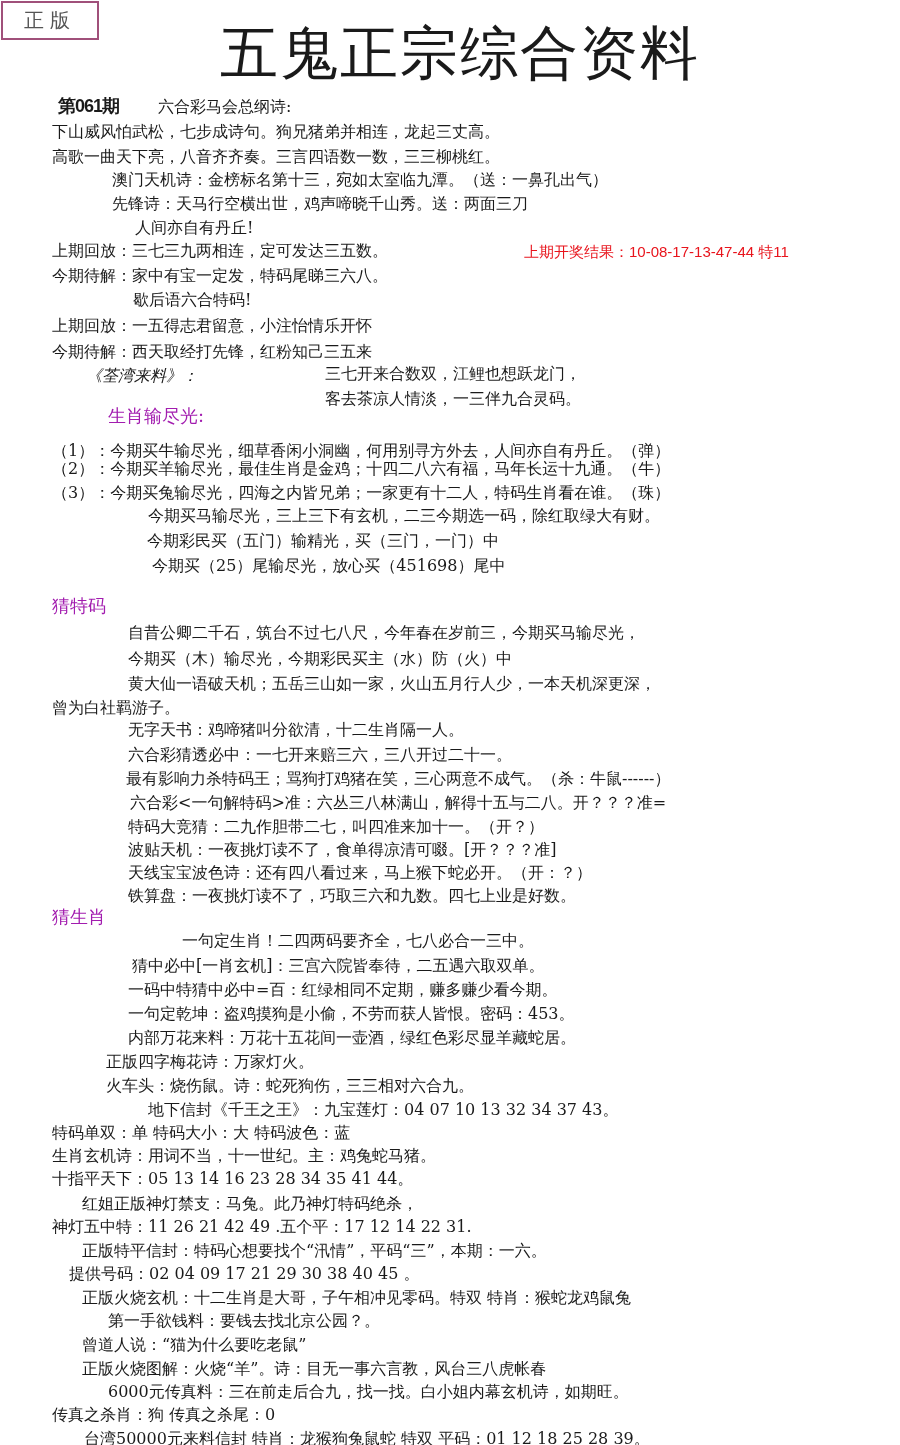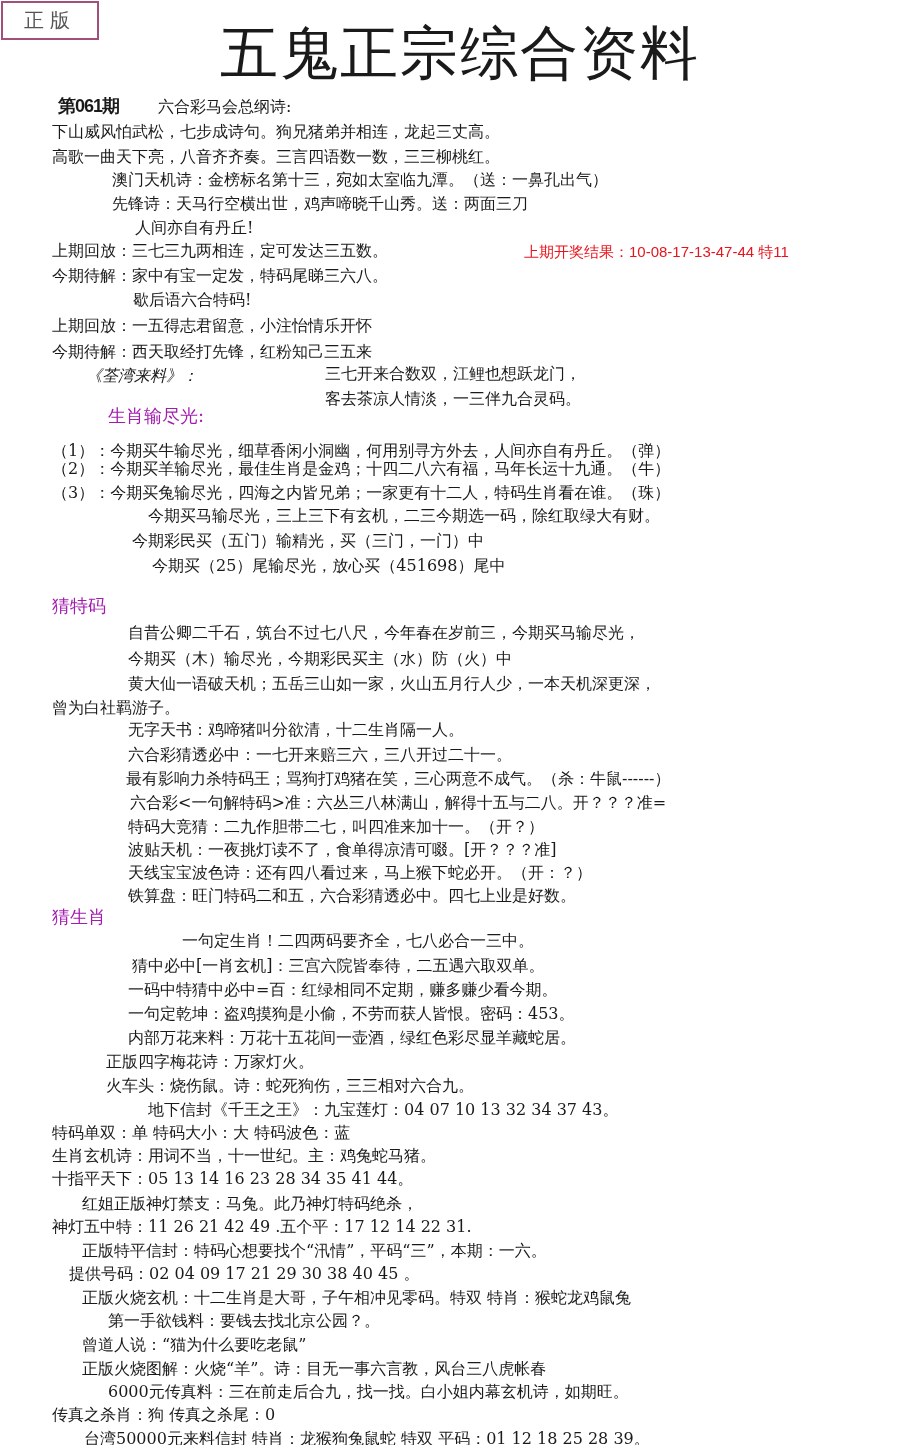--- a/index.html
+++ b/index.html
@@ -59,34 +59,34 @@
     <div class="line" style="left: 133px; top: 289px;">歇后语六合特码!</div>
     <div class="line" style="left: 52px; top: 315px;">上期回放：一五得志君留意，小注怡情乐开怀</div>
     <div class="line" style="left: 52px; top: 341px;">今期待解：西天取经打先锋，红粉知己三五来</div>
     <div class="line" style="left: 86px; top: 365px; font-style: italic;">《荃湾来料》：</div>
     <div class="line" style="left: 325px; top: 363px;">三七开来合数双，江鲤也想跃龙门，</div>
     <div class="line" style="left: 325px; top: 388px;">客去茶凉人情淡，一三伴九合灵码。</div>
     <div class="line" style="left: 52px; top: 433px; margin-top: 7px;">（1）：今期买牛输尽光，细草香闲小洞幽，何用别寻方外去，人间亦自有丹丘。（弹）</div>
     <div class="line" style="left: 52px; top: 458px;">（2）：今期买羊输尽光，最佳生肖是金鸡；十四二八六有福，马年长运十九通。（牛）</div>
     <div class="line" style="left: 52px; top: 482px;">（3）：今期买兔输尽光，四海之内皆兄弟；一家更有十二人，特码生肖看在谁。（珠）</div>
     <div class="line" style="left: 148px; top: 505px;">今期买马输尽光，三上三下有玄机，二三今期选一码，除红取绿大有财。</div>
-    <div class="line" style="left: 132px; top: 530px;">今期彩民买（五门）输精光，买（三门，一门）中</div>
+    <div class="line" style="left: 147px; top: 530px;">今期彩民买（五门）输精光，买（三门，一门）中</div>
     <div class="line" style="left: 152px; top: 555px;">今期买（25）尾输尽光，放心买（451698）尾中</div>
     <div class="line" style="left: 128px; top: 622px;">自昔公卿二千石，筑台不过七八尺，今年春在岁前三，今期买马输尽光，</div>
     <div class="line" style="left: 128px; top: 648px;">今期买（木）输尽光，今期彩民买主（水）防（火）中</div>
     <div class="line" style="left: 128px; top: 673px;">黄大仙一语破天机；五岳三山如一家，火山五月行人少，一本天机深更深，</div>
     <div class="line" style="left: 52px; top: 697px;">曾为白社羁游子。</div>
     <div class="line" style="left: 128px; top: 719px;">无字天书：鸡啼猪叫分欲清，十二生肖隔一人。</div>
     <div class="line" style="left: 128px; top: 744px;">六合彩猜透必中：一七开来赔三六，三八开过二十一。</div>
     <div class="line" style="left: 126px; top: 768px;">最有影响力杀特码王；骂狗打鸡猪在笑，三心两意不成气。（杀：牛鼠------）</div>
     <div class="line" style="left: 130px; top: 792px;">六合彩&lt;一句解特码&gt;准：六丛三八林满山，解得十五与二八。开？？？准=</div>
     <div class="line" style="left: 128px; top: 816px;">特码大竞猜：二九作胆带二七，叫四准来加十一。（开？）</div>
     <div class="line" style="left: 128px; top: 839px;">波贴天机：一夜挑灯读不了，食单得凉清可啜。[开？？？准]</div>
     <div class="line" style="left: 128px; top: 862px;">天线宝宝波色诗：还有四八看过来，马上猴下蛇必开。（开：？）</div>
-    <div class="line" style="left: 128px; top: 885px;">铁算盘：旺门特码二和五，六合彩猜透必中。四七上业是好数。</div>
+    <div class="line" style="left: 128px; top: 885px;">铁算盘：一夜挑灯读不了，巧取三六和九数。四七上业是好数。</div>
     <div class="line" style="left: 182px; top: 930px;">一句定生肖！二四两码要齐全，七八必合一三中。</div>
     <div class="line" style="left: 132px; top: 955px;">猜中必中[一肖玄机]：三宫六院皆奉待，二五遇六取双单。</div>
     <div class="line" style="left: 128px; top: 979px;">一码中特猜中必中=百：红绿相同不定期，赚多赚少看今期。</div>
     <div class="line" style="left: 128px; top: 1003px;">一句定乾坤：盗鸡摸狗是小偷，不劳而获人皆恨。密码：453。</div>
     <div class="line" style="left: 128px; top: 1027px;">内部万花来料：万花十五花间一壶酒，绿红色彩尽显羊藏蛇居。</div>
     <div class="line" style="left: 106px; top: 1051px;">正版四字梅花诗：万家灯火。</div>
     <div class="line" style="left: 106px; top: 1075px;">火车头：烧伤鼠。诗：蛇死狗伤，三三相对六合九。</div>
     <div class="line" style="left: 148px; top: 1099px;">地下信封《千王之王》：九宝莲灯：04 07 10 13 32 34 37 43。</div>
     <div class="line" style="left: 52px; top: 1122px;">特码单双：单 特码大小：大 特码波色：蓝</div>
     <div class="line" style="left: 52px; top: 1145px;">生肖玄机诗：用词不当，十一世纪。主：鸡兔蛇马猪。</div>

